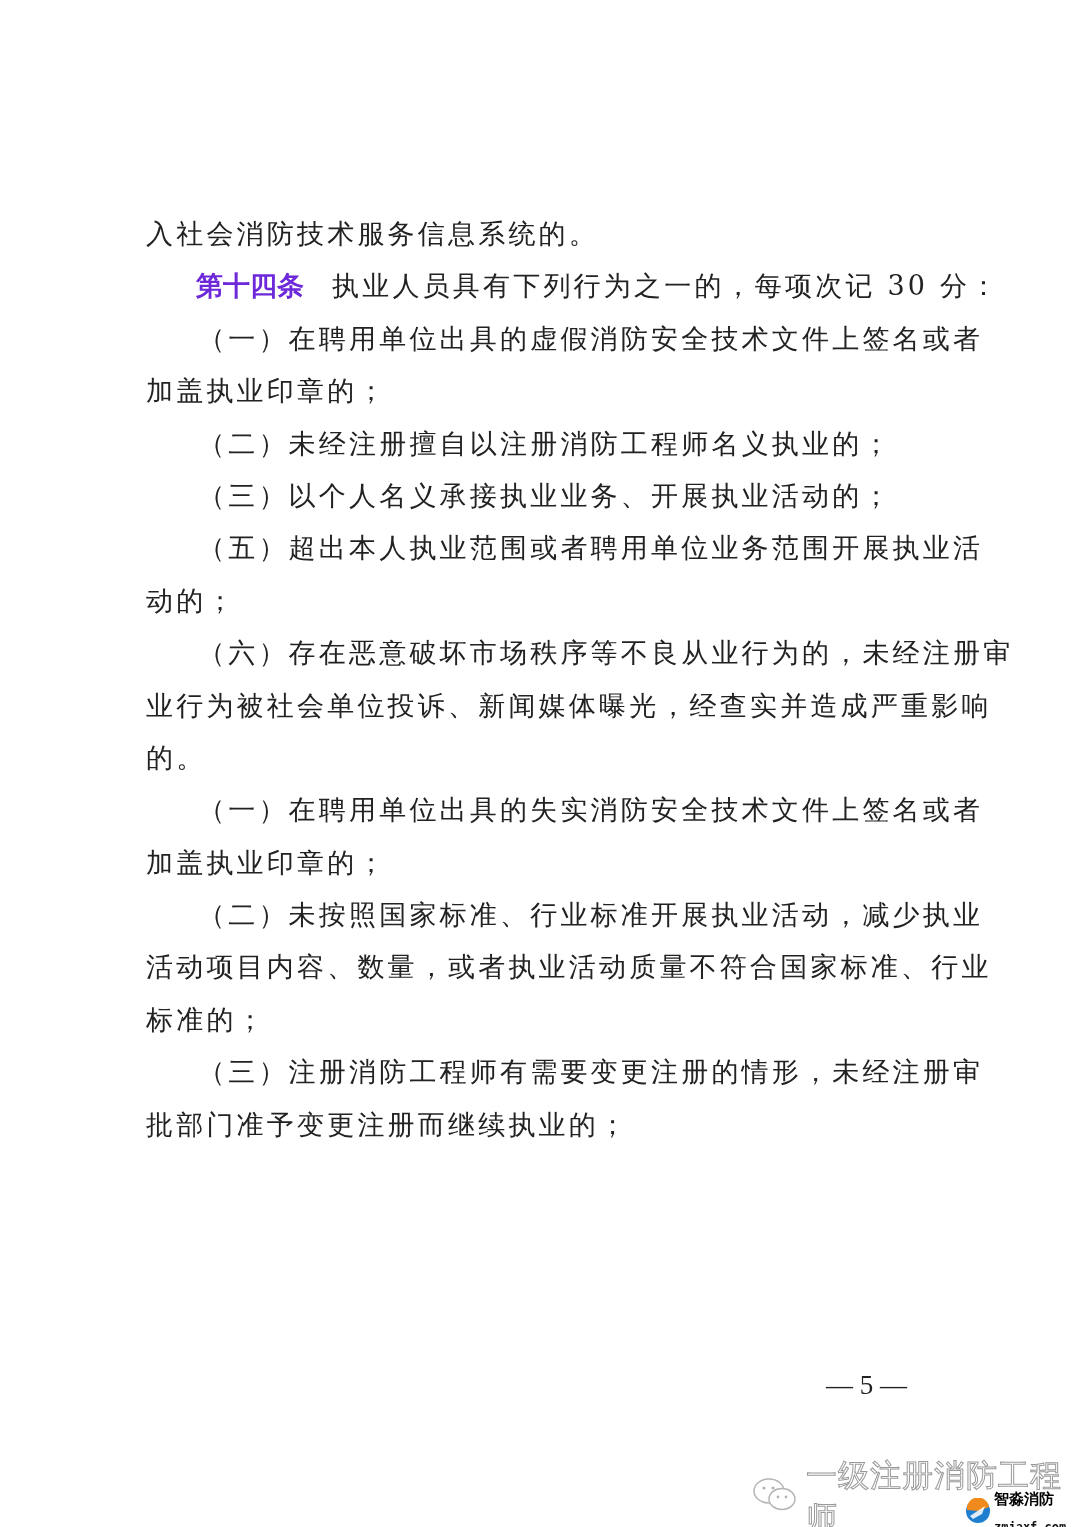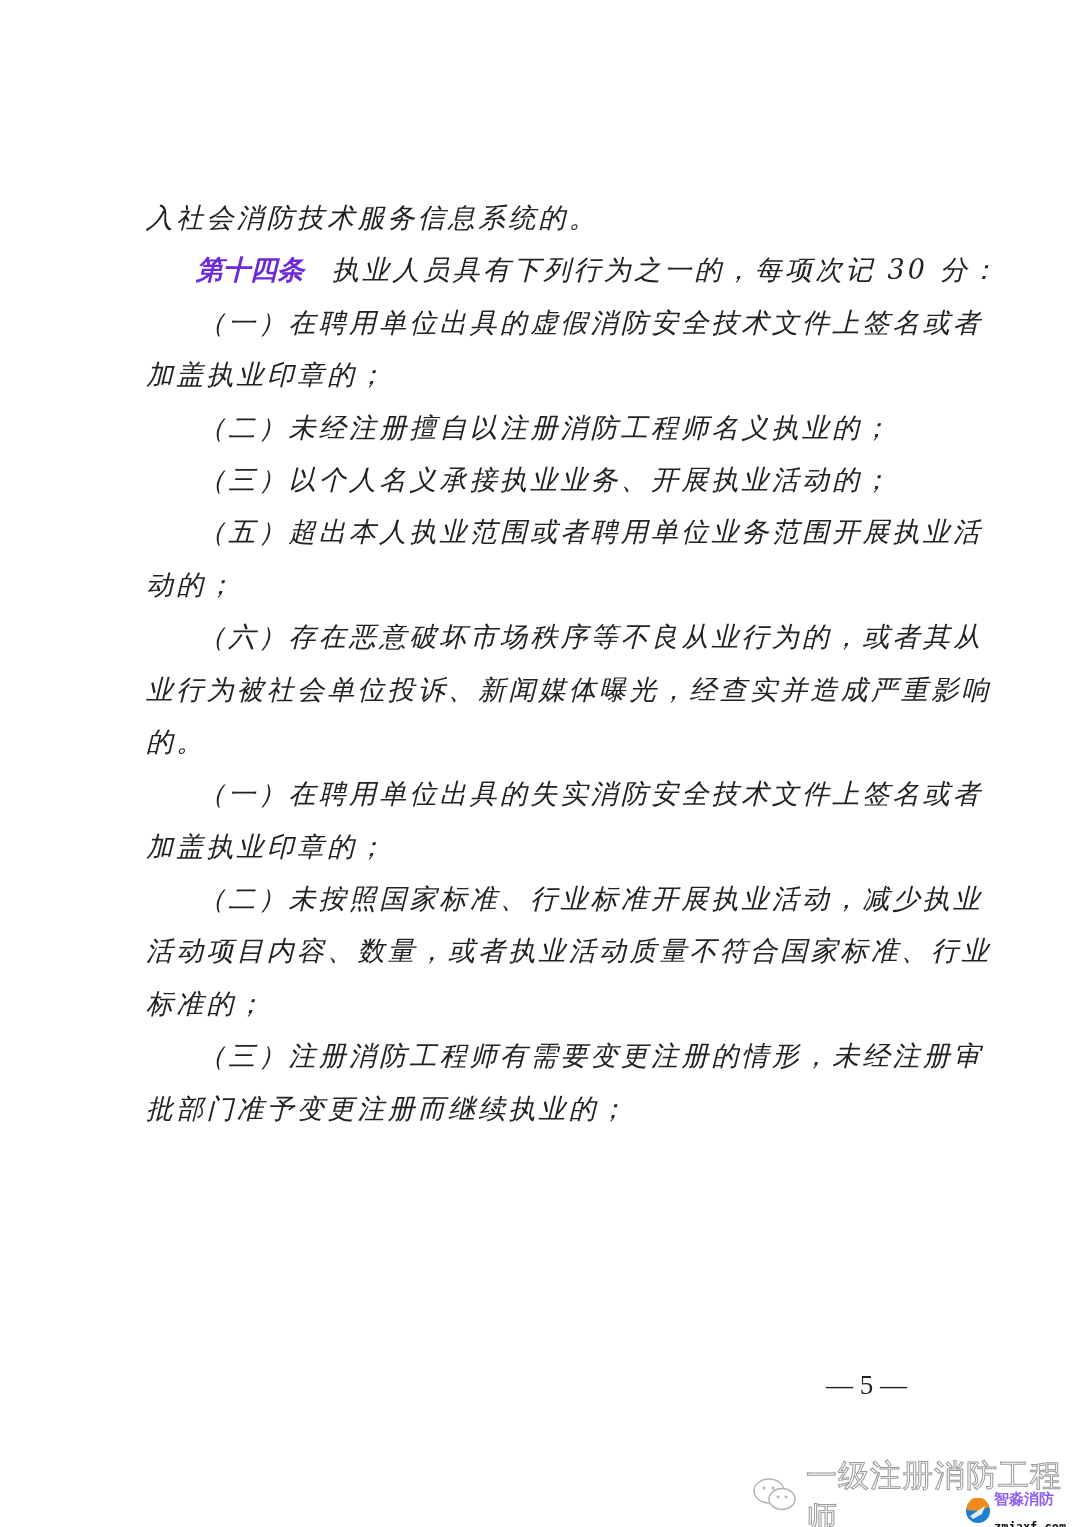--- a/index.html
+++ b/index.html
@@ -11,23 +11,22 @@
       width: 1080px;
       height: 1527px;
       position: relative;
       overflow: hidden;
       font-family: "DejaVu Serif", "Liberation Serif", serif;
       color: #222222;
     }
     .page {
       position: absolute;
       left: 146px;
-      top: 192px;
+      top: 208px;
       width: 800px;
-      font-style: italic;
     }
     .line {
       font-size: 27px;
       line-height: 52.4px;
       height: 52.4px;
       white-space: nowrap;
       letter-spacing: 3.2px;
       text-align: justify;
       text-align-last: justify;
     }
@@ -74,21 +73,21 @@
     }
     .brand-text {
       display: flex;
       flex-direction: column;
       line-height: 1;
     }
     .brand-name {
       font-family: "DejaVu Sans", sans-serif;
       font-size: 15px;
       font-weight: bold;
-      color: #8b5cf6;
+      color: #000000;
     }
     .brand-url {
       font-family: "DejaVu Sans Mono", monospace;
       font-size: 12px;
       font-weight: bold;
       color: #111;
       margin-top: 14px;
     }
   </style>
 </head>
@@ -96,21 +95,21 @@
 
 <div class="page">
   <div class="line short">入社会消防技术服务信息系统的。</div>
   <div class="line indent-article"><span class="article-title">第十四条</span><span>执业人员具有下列行为之一的，每项次记 30 分：</span></div>
   <div class="line indent">（一）在聘用单位出具的虚假消防安全技术文件上签名或者</div>
   <div class="line short">加盖执业印章的；</div>
   <div class="line indent short">（二）未经注册擅自以注册消防工程师名义执业的；</div>
   <div class="line indent short">（三）以个人名义承接执业业务、开展执业活动的；</div>
   <div class="line indent">（五）超出本人执业范围或者聘用单位业务范围开展执业活</div>
   <div class="line short">动的；</div>
-  <div class="line indent">（六）存在恶意破坏市场秩序等不良从业行为的，或者其从</div>
+  <div class="line indent">（六）存在恶意破坏市场秩序等不良从业行为的，未经注册审</div>
   <div class="line">业行为被社会单位投诉、新闻媒体曝光，经查实并造成严重影响</div>
   <div class="line short">的。</div>
   <div class="line indent">（一）在聘用单位出具的失实消防安全技术文件上签名或者</div>
   <div class="line short">加盖执业印章的；</div>
   <div class="line indent">（二）未按照国家标准、行业标准开展执业活动，减少执业</div>
   <div class="line">活动项目内容、数量，或者执业活动质量不符合国家标准、行业</div>
   <div class="line short">标准的；</div>
   <div class="line indent">（三）注册消防工程师有需要变更注册的情形，未经注册审</div>
   <div class="line short">批部门准予变更注册而继续执业的；</div>
 </div>

